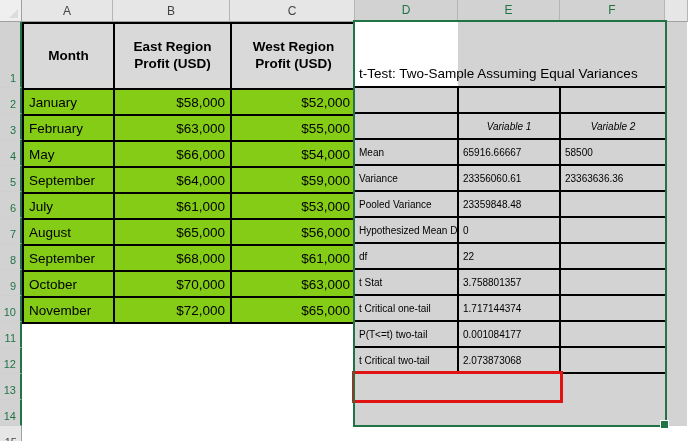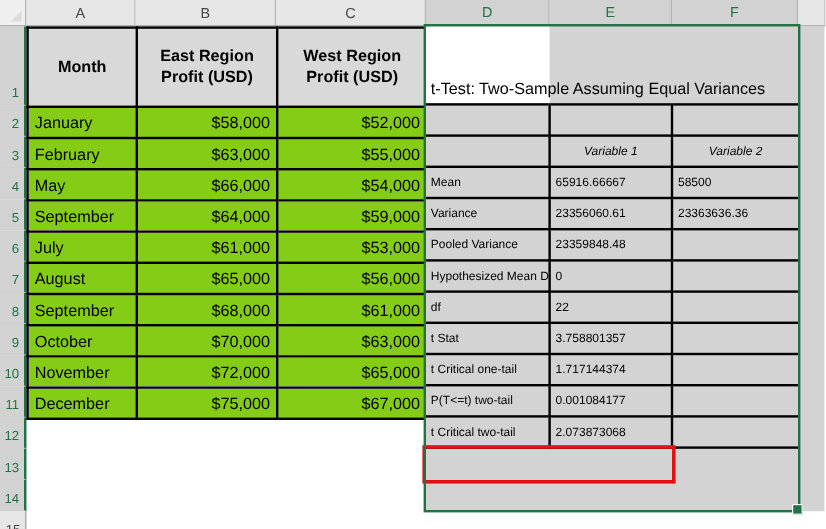--- a/index.html
+++ b/index.html
@@ -135,25 +135,20 @@
     <tr>
       <td class="m">October</td>
       <td class="v">$70,000</td>
       <td class="v">$63,000</td>
     </tr>
     <tr>
       <td class="m">November</td>
       <td class="v">$72,000</td>
       <td class="v">$65,000</td>
     </tr>
-    <tr>
-      <td class="m">December</td>
-      <td class="v">$75,000</td>
-      <td class="v">$67,000</td>
-    </tr>
   </tbody>
     </table>
 
   <div class="panel">
     <div class="activecell"></div>
     <div class="titlerow">
       <span class="ttitle">t-Test: Two-Sample Assuming Equal Variances</span>
     </div>
     <table class="stats">
       <colgroup>

